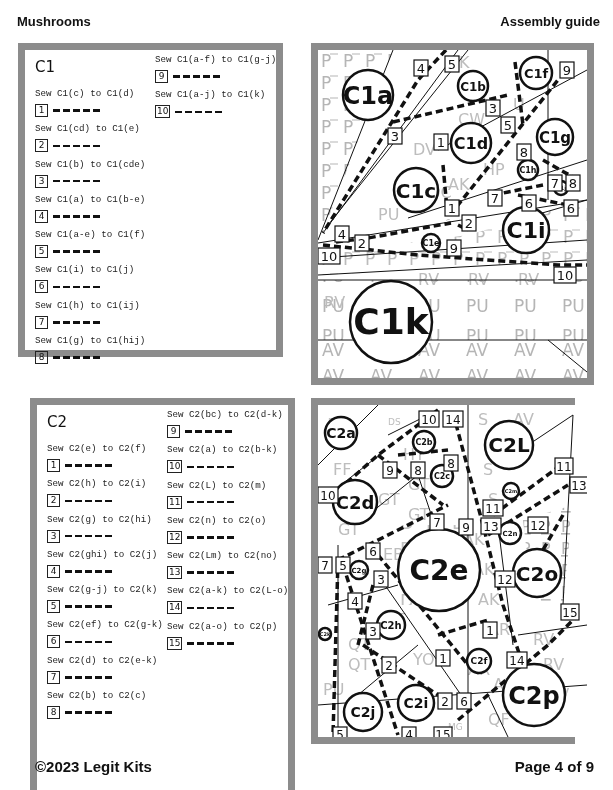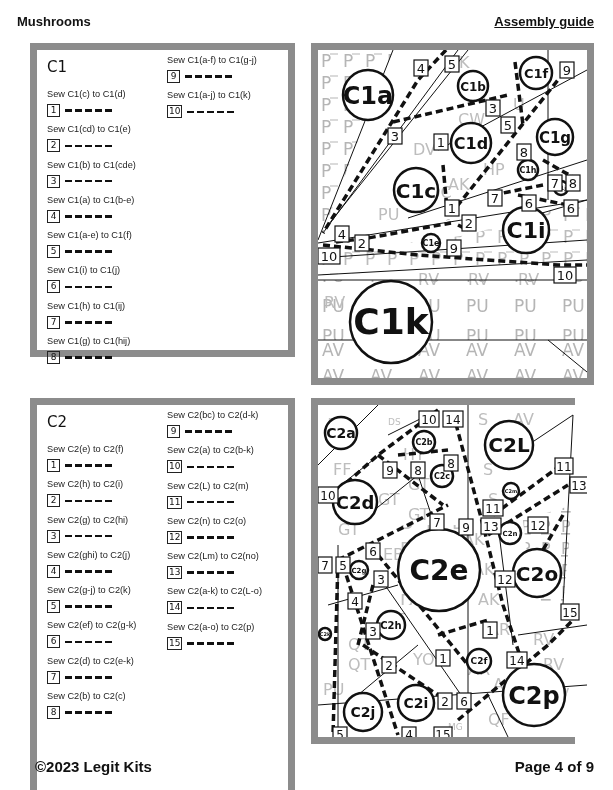--- a/index.html
+++ b/index.html
@@ -1,34 +1,34 @@
 <!DOCTYPE html>
 <html><head>
 <meta charset="utf-8">
 <style>
   html, body { margin:0; padding:0; background:#ffffff; }
   body { width:613px; height:790px; position:relative; overflow:hidden; font-family:"Liberation Sans", sans-serif; color:#111; }
   .hdr { position:absolute; top:14px; font-size:13px; font-weight:bold; }
   .hdr-left { left:17px; }
-  .hdr-right { right:19px;text-decoration:underline; }
+  .hdr-right { right:13px; }
   .ftr { position:absolute; top:758px; font-size:15px; font-weight:bold; }
   .ftr-left { left:17px;margin-left:18px; }
   .ftr-right { right:19px; }
   .panel { position:absolute; background:#fff; border:7px solid #8c8c8c; box-sizing:border-box; }
-  .p-c1-text { left:30px; top:43px; width:265px; height:314px; }
+  .p-c1-text { left:18px; top:43px; width:265px; height:314px; }
   .p-c1-diag { left:311px; top:43px; width:283px; height:342px; }
   .p-c2-text { left:30px; top:398px; width:265px; height:426px; }
   .p-c2-diag { left:311px; top:398px; width:264px; height:346px; }
   .p-c2-diag, .p-c1-diag { background:#f7f7f7; }
   .title { font-family:"DejaVu Sans", sans-serif; font-size:15px; font-weight:500; position:absolute; left:10px; top:8px; }
   .col { position:absolute; }
   .col-left { left:10px; top:32px;margin-top:6px; }
   .col-right { left:130px; top:4px; }
   .step { height:35.3px; }
-  .step-label { font-family:Liberation Sans, sans-serif; font-size:9.2px; line-height:12px; white-space:nowrap; color:#222; }
+  .step-label { font-family:Liberation Mono, monospace; font-size:9.2px; line-height:12px; white-space:nowrap; color:#222; }
   .step-row { display:flex; align-items:center; margin-top:4px; height:13px; }
   .num-box { display:inline-block; min-width:9px; height:11px; border:1px solid #222; font-family:"DejaVu Sans", sans-serif; font-size:9px; line-height:11px; text-align:center; padding:0 1px; }
   .dashes { display:flex; gap:3px; margin-left:5px; }
   .dashes span { display:inline-block; width:7px; height:2.5px; background:#111; }
   svg { position:absolute; left:0; top:0; }
 </style>
 </head>
 <body>
 
 <div class="hdr hdr-left">Mushrooms</div>

